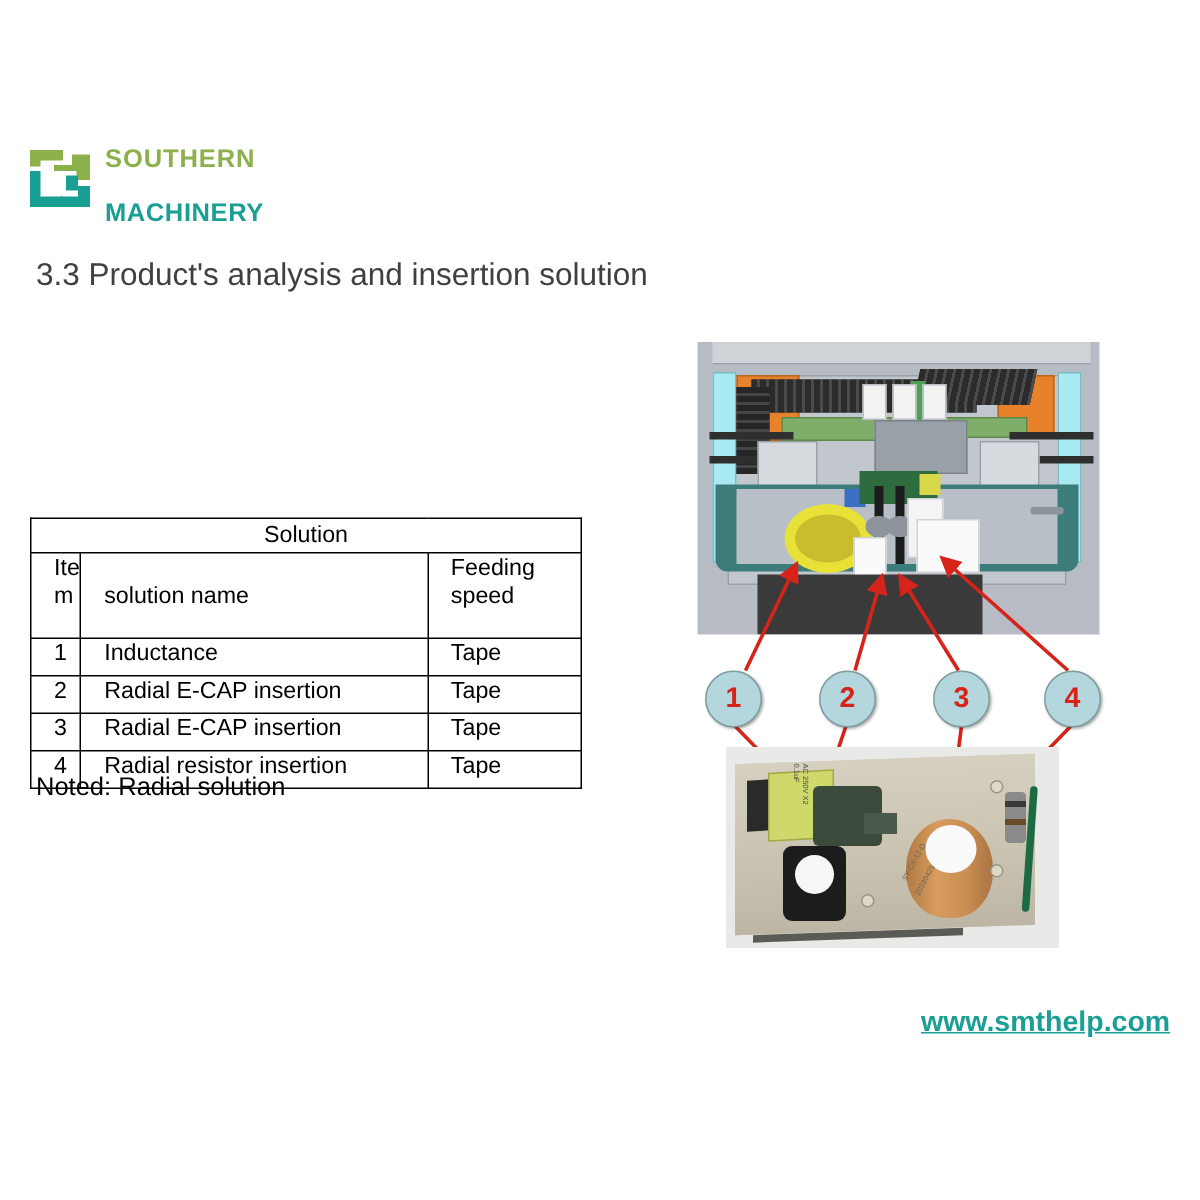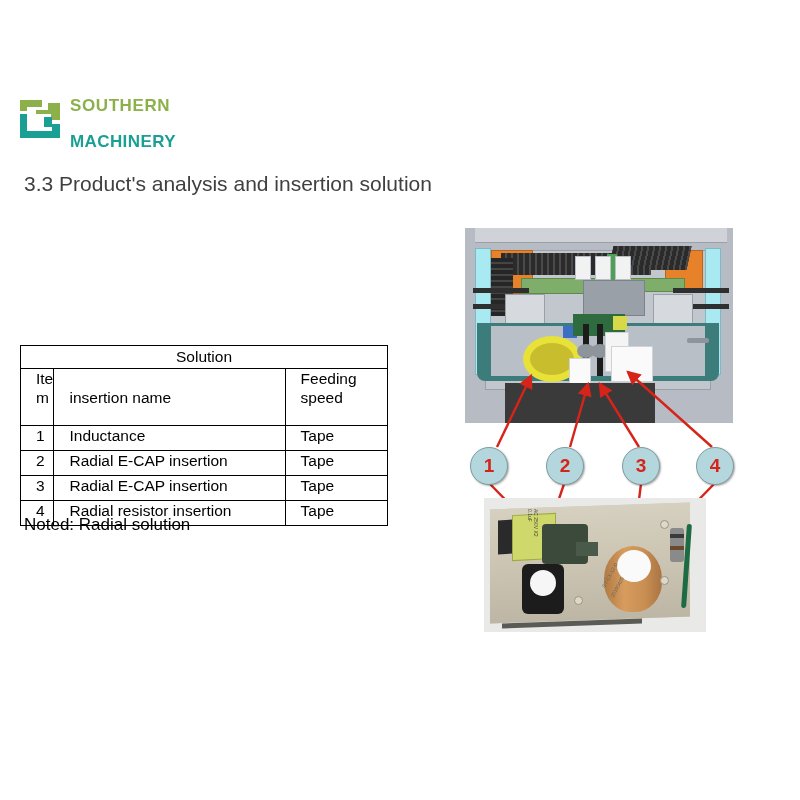--- a/index.html
+++ b/index.html
@@ -190,21 +190,21 @@
           <col class="c-name">
           <col class="c-feed">
       </colgroup>
       <thead>
         <tr>
           <th class="solution-head" colspan="3">Solution</th>
         </tr>
         <tr>
           <td class="hdr"><span>Ite</span><br><span>m</span></td>
           <td class="hdr">
-              <span style="display:block;padding-top:19px">insertion name</span>
+              <span style="display:block;padding-top:19px">solution name</span>
             </td>
           <td class="hdr"><span>Feeding</span><br><span>speed</span></td>
         </tr>
       </thead>
       <tbody>
         <tr>
           <td class="row-cell">1</td>
           <td class="row-cell">Inductance</td>
           <td class="row-cell">Tape</td>
         </tr>
@@ -311,14 +311,15 @@
     <div class="pcb-res-b1"></div>
     <div class="pcb-res-b2"></div>
     <div class="pcb-wire"></div>
     <div class="pcb-hole1"></div>
     <div class="pcb-hole2"></div>
     <div class="pcb-hole3"></div>
     <div class="pcb-silk">SY-CX-12-D</div>
     <div class="pcb-silk2">20190425</div>
   </div>
 
+  <a class="footer-url" href="#">www.smthelp.com</a>
 
 </div>
 
 </body></html>

